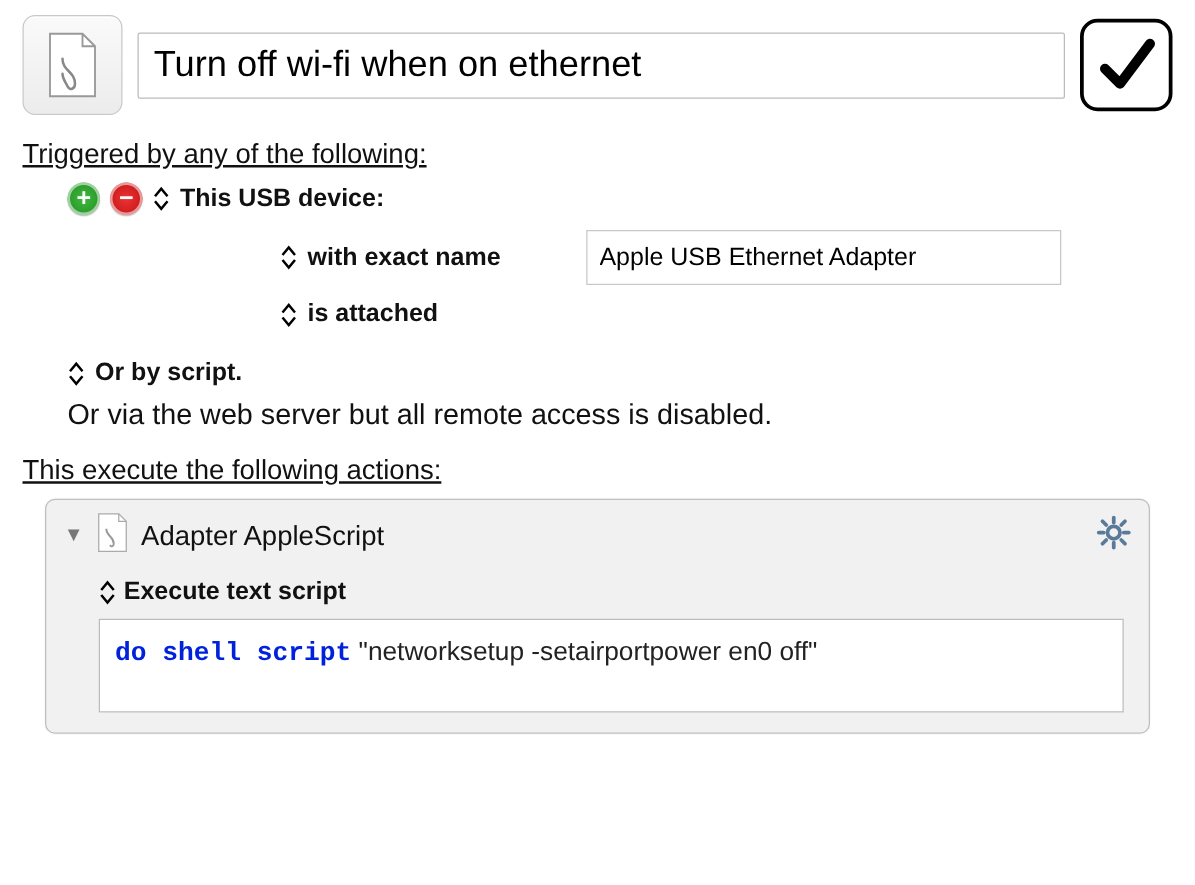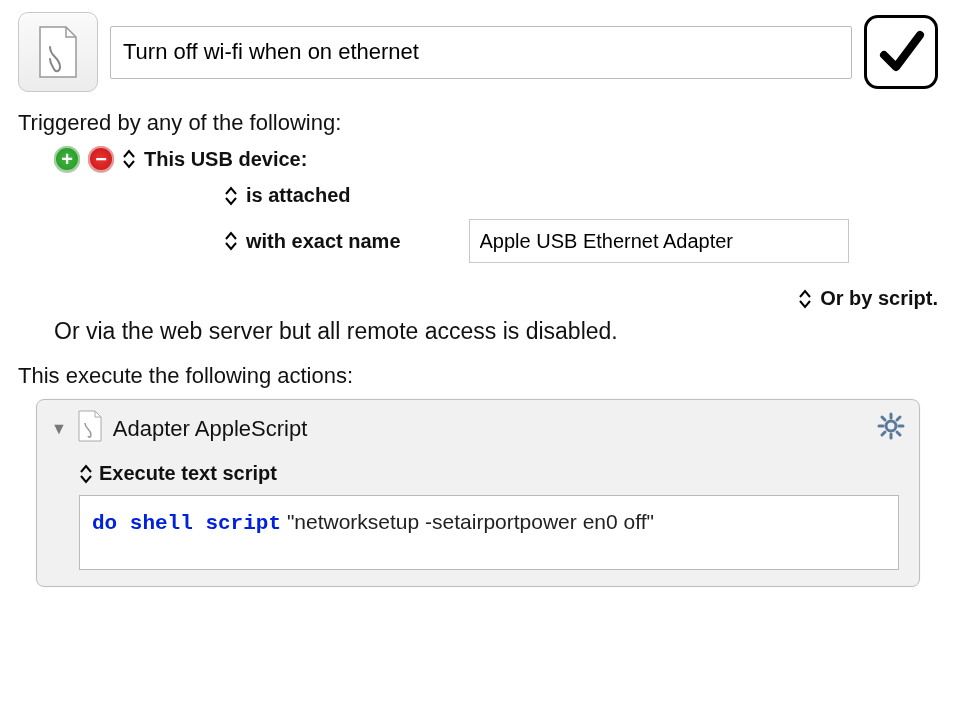--- a/index.html
+++ b/index.html
@@ -26,37 +26,38 @@
     background: linear-gradient(#fafafa,#ececec);
     display: flex;
     align-items: center;
     justify-content: center;
     box-shadow: inset 0 1px 0 #fff;
   }
   .macro-name {
     flex: 1;
     height: 53px;
     border: 1px solid #bbb;
-    font-size: 22px;
+    font-size: 29px;
     padding: 0 12px;
     border-radius: 2px;
     outline: none;
   }
   .enable-box {
     width: 74px;
     height: 74px;
     border: 3px solid #000;
     border-radius: 14px;
     display: flex;
     align-items: center;
     justify-content: center;
   }
   .section-label {
     font-size: 22px;
     margin: 6px 0 10px 0;
+    text-decoration: underline;
   }
   .trigger-block {
     margin-left: 36px;
   }
   .trigger-line {
     display: flex;
     align-items: center;
     gap: 8px;
     margin: 6px 0;
     font-weight: 700;
@@ -99,21 +100,20 @@
     border: 1px solid #c8c8c8;
     font-size: 20px;
     padding: 0 10px;
   }
   .or-script-line {
     display: flex;
     align-items: center;
     gap: 8px;
     margin: 24px 0 8px 36px;
     font-weight: 700;
-    justify-content: flex-end;
   }
   .remote-note {
     margin: 6px 0 18px 36px;
     font-size: 23px;
   }
   .action-card {
     border: 1px solid #bfbfbf;
     border-radius: 8px;
     background: #f1f1f1;
     padding: 10px 14px 16px 14px;
@@ -189,32 +189,32 @@
     <span>This USB device:</span>
   </div>
 
   <div class="sub-line">
     <span class="updown">
       <svg width="14" height="20" viewBox="0 0 14 20">
           <path d="M2 8 L7 2 L12 8" fill="none" stroke="#000" stroke-width="2"></path>
           <path d="M2 12 L7 18 L12 12" fill="none" stroke="#000" stroke-width="2"></path>
         </svg>
     </span>
-    <span>is attached</span>
+    <span>with exact name</span>
+    <input class="device-input" type="text" value="Apple USB Ethernet Adapter" style="">
   </div>
 
   <div class="sub-line">
     <span class="updown">
       <svg width="14" height="20" viewBox="0 0 14 20">
           <path d="M2 8 L7 2 L12 8" fill="none" stroke="#000" stroke-width="2"></path>
           <path d="M2 12 L7 18 L12 12" fill="none" stroke="#000" stroke-width="2"></path>
         </svg>
     </span>
-    <span>with exact name</span>
-    <input class="device-input" type="text" value="Apple USB Ethernet Adapter" style="">
+    <span>is attached</span>
   </div>
 </div>
 
 <div class="or-script-line">
   <span class="updown">
     <svg width="14" height="20" viewBox="0 0 14 20">
         <path d="M2 8 L7 2 L12 8" fill="none" stroke="#000" stroke-width="2"></path>
         <path d="M2 12 L7 18 L12 12" fill="none" stroke="#000" stroke-width="2"></path>
       </svg>
   </span>

